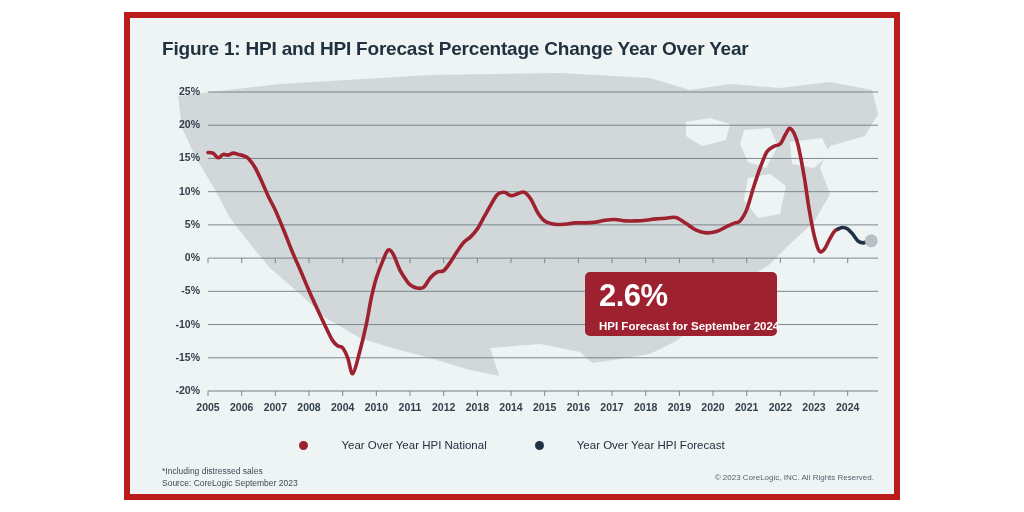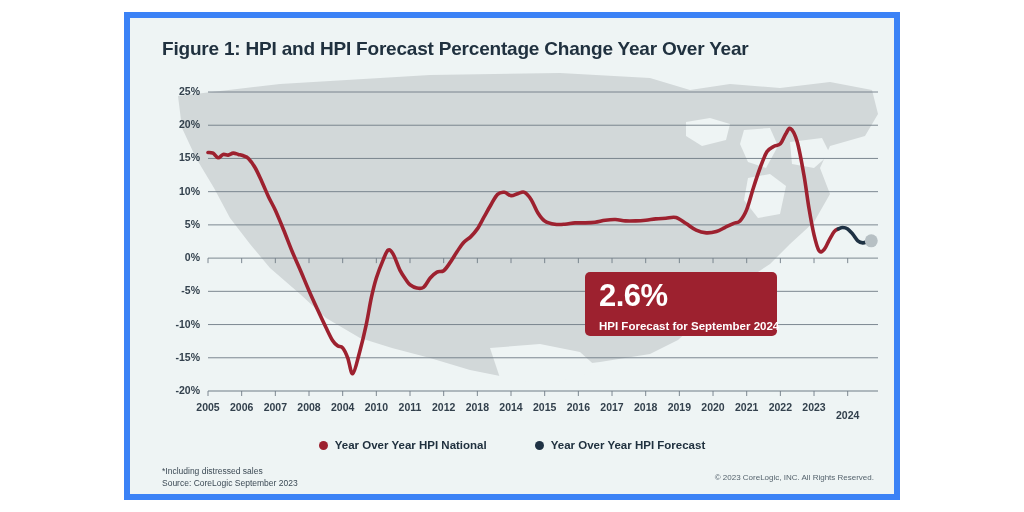--- a/index.html
+++ b/index.html
@@ -1,20 +1,20 @@
 <!DOCTYPE html>
 <html><head>
 <meta charset="utf-8">
 <style>
   html,body{margin:0;padding:0;background:#ffffff;}
   body{width:1024px;height:512px;overflow:hidden;font-family:"Liberation Sans",sans-serif;}
 
   #frame{
     position:absolute;left:124px;top:12px;width:776px;height:488px;
-    border:6px solid #3b82f6;background:#eef4f4;box-sizing:border-box;
+    border:6px solid #b91c1c;background:#eef4f4;box-sizing:border-box;
   }
   #inner{position:absolute;inset:0;overflow:hidden;}
 
   #title{
     position:absolute;left:32px;top:20px;
     font-size:19px;font-weight:bold;color:#20313f;letter-spacing:-0.2px;
     white-space:nowrap;
   }
 
   #plotwrap{position:absolute;left:0;top:0;width:764px;height:476px;text-decoration:underline;}
@@ -41,21 +41,21 @@
     position:absolute;left:14px;top:48px;
     font-size:11.5px;font-weight:bold;color:#ffffff;white-space:nowrap;
   }
 
   #legend{
     position:absolute;left:0;top:421px;width:764px;
     display:flex;justify-content:center;align-items:center;gap:48px;
   }
   .legitem{display:flex;align-items:center;gap:7px;}
   .dot{width:9px;height:9px;border-radius:50%;display:inline-block;}
-  .legtext{font-size:11.5px;font-weight:bold;color:#20313f;white-space:nowrap;}
+  .legtext{font-size:11.5px;font-weight:normal;color:#20313f;white-space:nowrap;margin-left:26px;}
 
   #footnote{
     position:absolute;left:32px;top:447px;
     font-size:8.5px;color:#3c4a55;line-height:1.45;
   }
   #copyright{
     position:absolute;right:20px;top:455px;
     font-size:8px;color:#55636d;white-space:nowrap;
   }
 </style>
@@ -167,21 +167,21 @@
         <div class="xlab" style="left: 361.015px;">2014</div>
         <div class="xlab" style="left: 394.683px;">2015</div>
         <div class="xlab" style="left: 428.352px;">2016</div>
         <div class="xlab" style="left: 462.02px;">2017</div>
         <div class="xlab" style="left: 495.688px;">2018</div>
         <div class="xlab" style="left: 529.357px;">2019</div>
         <div class="xlab" style="left: 563.025px;">2020</div>
         <div class="xlab" style="left: 596.693px;">2021</div>
         <div class="xlab" style="left: 630.362px;">2022</div>
         <div class="xlab" style="left: 664.03px;">2023</div>
-        <div class="xlab" style="left: 697.698px; margin-top: 8px;">2024</div>
+        <div class="xlab" style="left: 697.698px;">2024</div>
       </div>
 
     <div id="callout">
       <div id="calloutBig">2.6%</div>
       <div id="calloutSub">HPI Forecast for September 2024</div>
     </div>
 
     <div id="legend">
       <div class="legitem">
         <span class="dot" id="legdot0" style="background: rgb(157, 33, 47);"></span>

